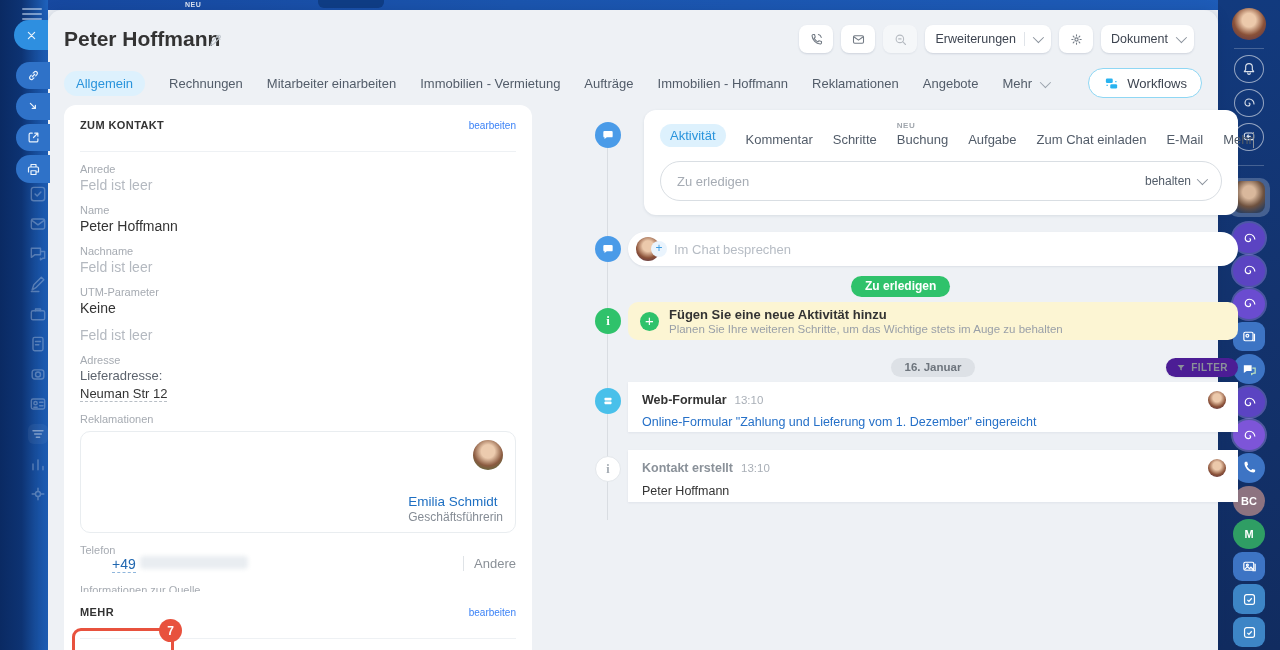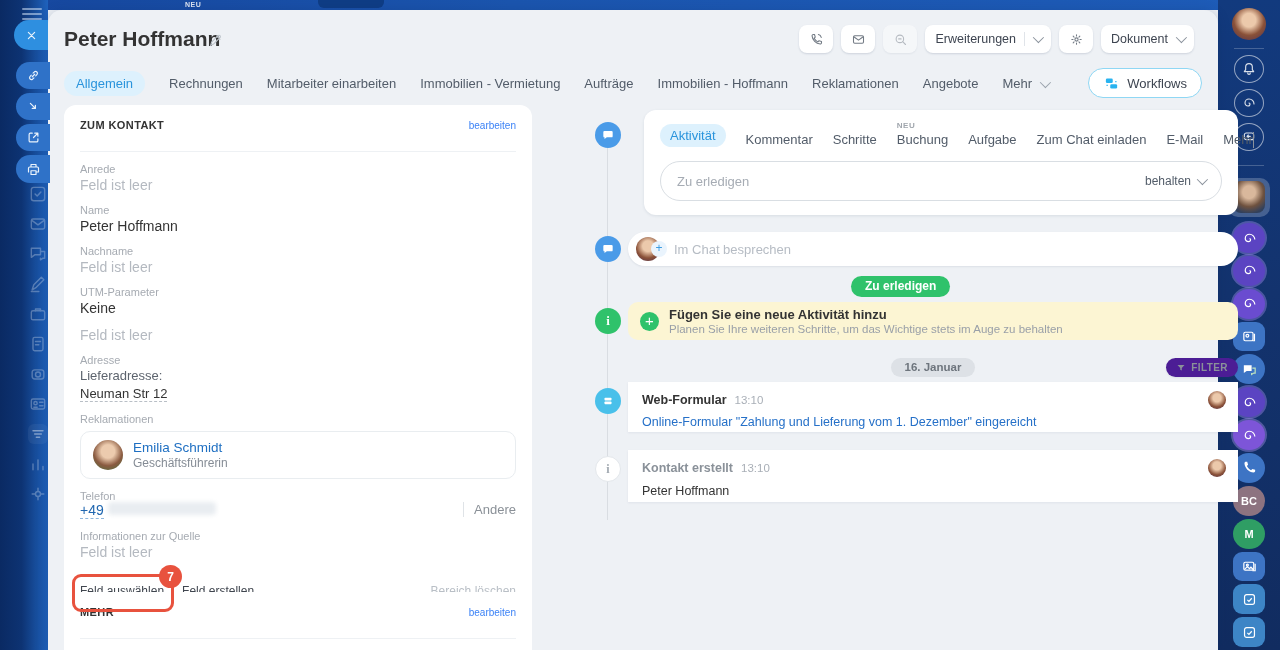--- a/index.html
+++ b/index.html
@@ -95,26 +95,26 @@
   .card-title { font-size:11px; font-weight:bold; letter-spacing:.4px; color:#333; }
   .card-edit { font-size:10px; color:#3b82f6; cursor:pointer; }
   .fld { margin-top:11px; }
   .fld-label { font-size:11px; color:#a6abb2; }
   .fld-value { font-size:14px; color:#333; margin-top:2px; }
   .fld-value.empty { color:#b4b9c0; }
   .addr-line1 { font-size:13px; color:#5d646e; margin-top:2px; }
   .addr-line2 { font-size:13px; color:#333; margin-top:3px; display:inline-block;
     border-bottom:1px dashed #b9bfc6; cursor:pointer; }
   .resp-box { margin-top:6px; border:1px solid #e9edf0; border-radius:10px; padding:8px 12px;
-    display:flex; align-items:flex-start; gap:10px; }
+    display:flex; align-items:flex-end; gap:24px;flex-direction:column; }
   .resp-avatar { width:30px; height:30px; border-radius:50%;
     background:radial-gradient(circle at 50% 38%, #eccbae 28%, #8a5a40 60%, #47743f 100%); }
   .resp-name { font-size:13.5px; color:#1e6fc2; cursor:pointer; }
   .resp-role { font-size:12px; color:#858c95; margin-top:1px; }
-  .phone-row { display:flex; align-items:flex-start; }
+  .phone-row { display:flex; align-items:flex-start;margin-left:32px; }
   .phone-val { font-size:14px; color:#2067b0; border-bottom:1px dashed #8fb6dc; cursor:pointer; }
   .phone-blur { display:inline-block; width:108px; height:13px; margin-left:4px; border-radius:4px;
     background:#e9edf1; filter:blur(2px); }
   .phone-other { margin-left:auto; font-size:13px; color:#8a9097; border-left:1px solid #dfe3e7; padding-left:10px; cursor:pointer; }
   .links-row { margin-top:16px; padding:8px 0 14px; display:flex; align-items:center; gap:18px; position:relative; }
   .dashed-link { font-size:12px; color:#40464f; border-bottom:1px dashed #9aa1a9; cursor:pointer; white-space:nowrap; }
   .dashed-link.muted { margin-left:auto; color:#b9bfc6; border-bottom-color:#d4d9de; }
   .hl-box { position:absolute; left:-8px; top:-2px; width:102px; height:38px; border:3px solid #e8523e; border-radius:9px; z-index:5; }
   .hl-badge { position:absolute; right:-11px; top:-12px; width:23px; height:23px; border-radius:50%;
     background:#e8523e; color:#fff; font-size:12px; font-weight:bold; display:flex; align-items:center; justify-content:center; }

